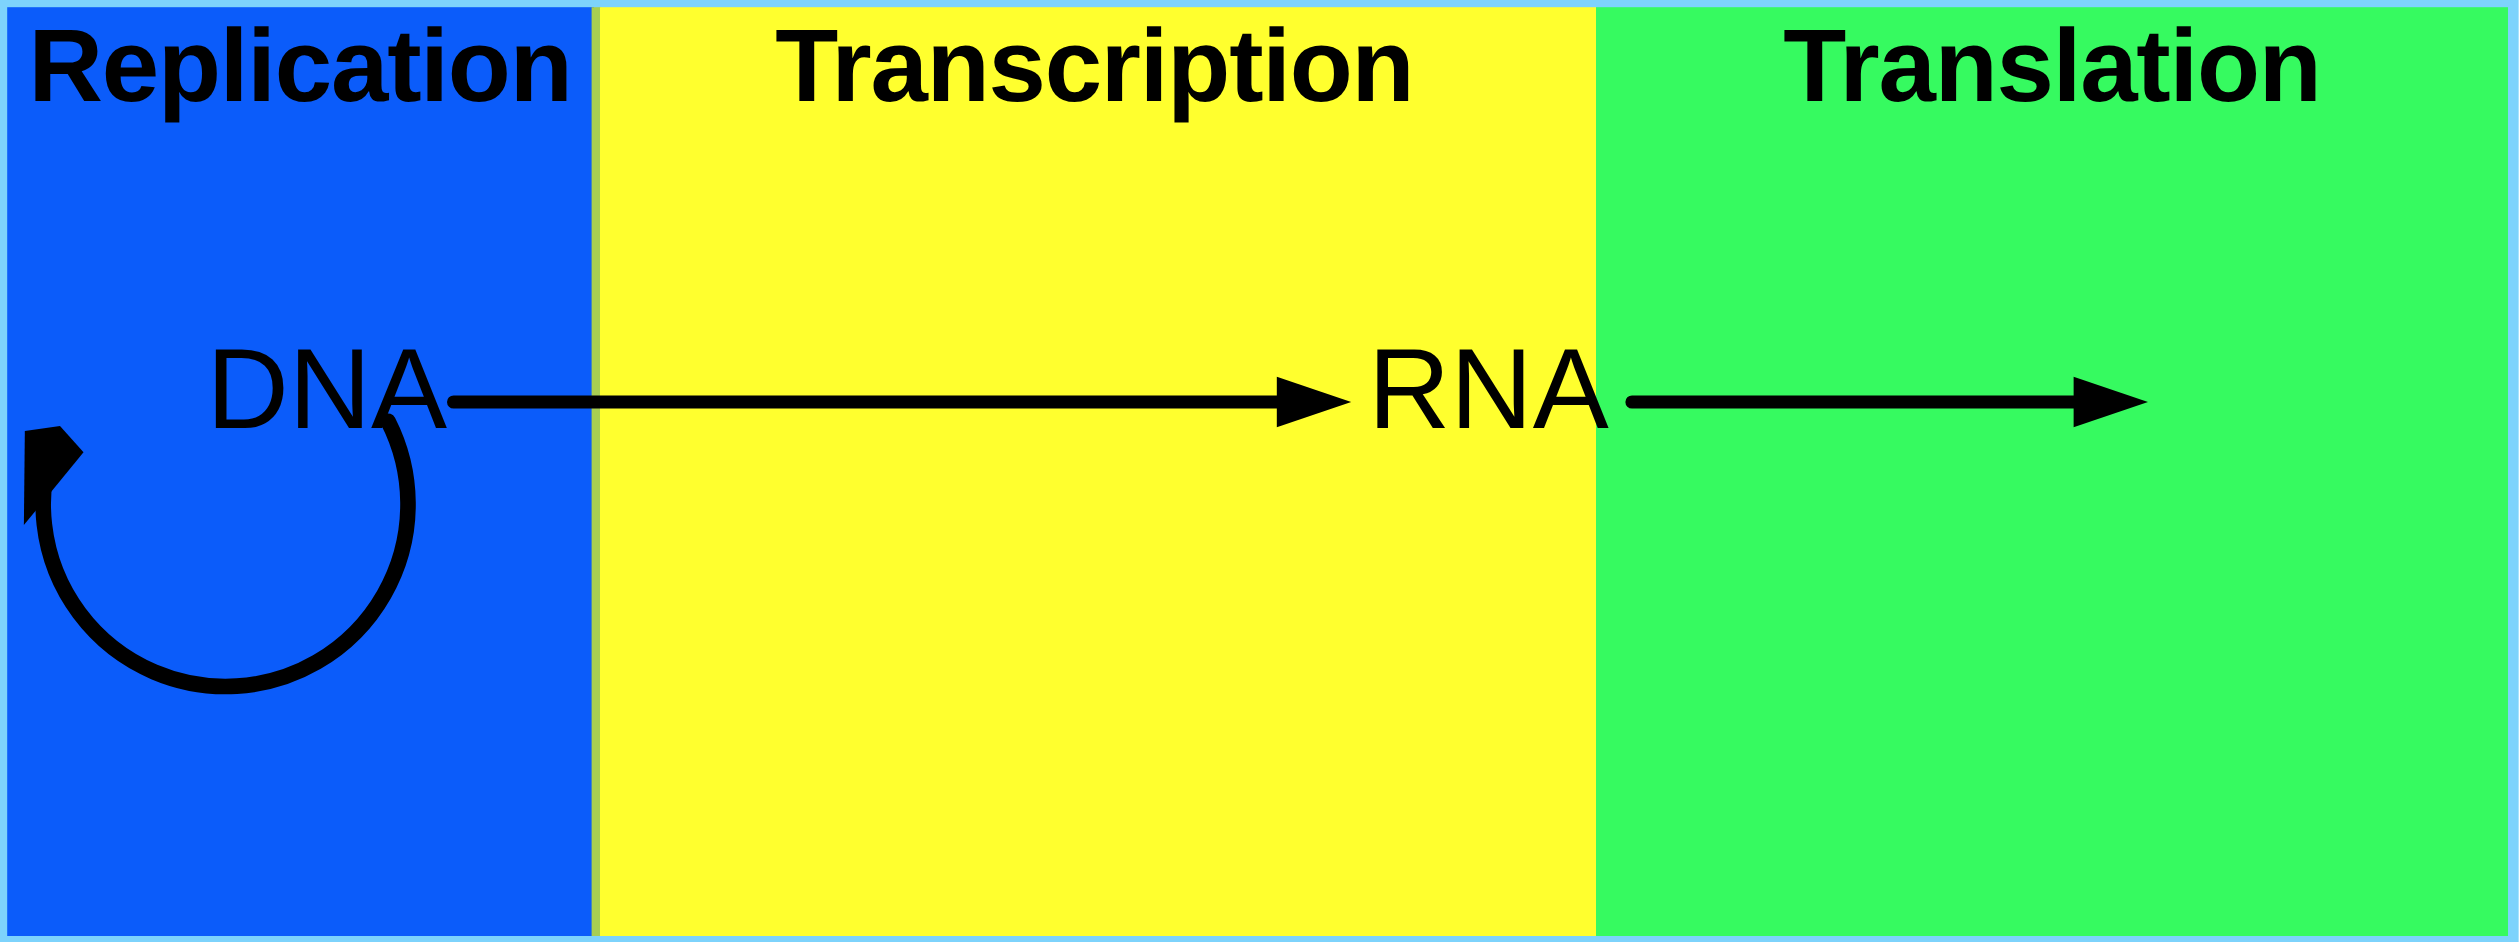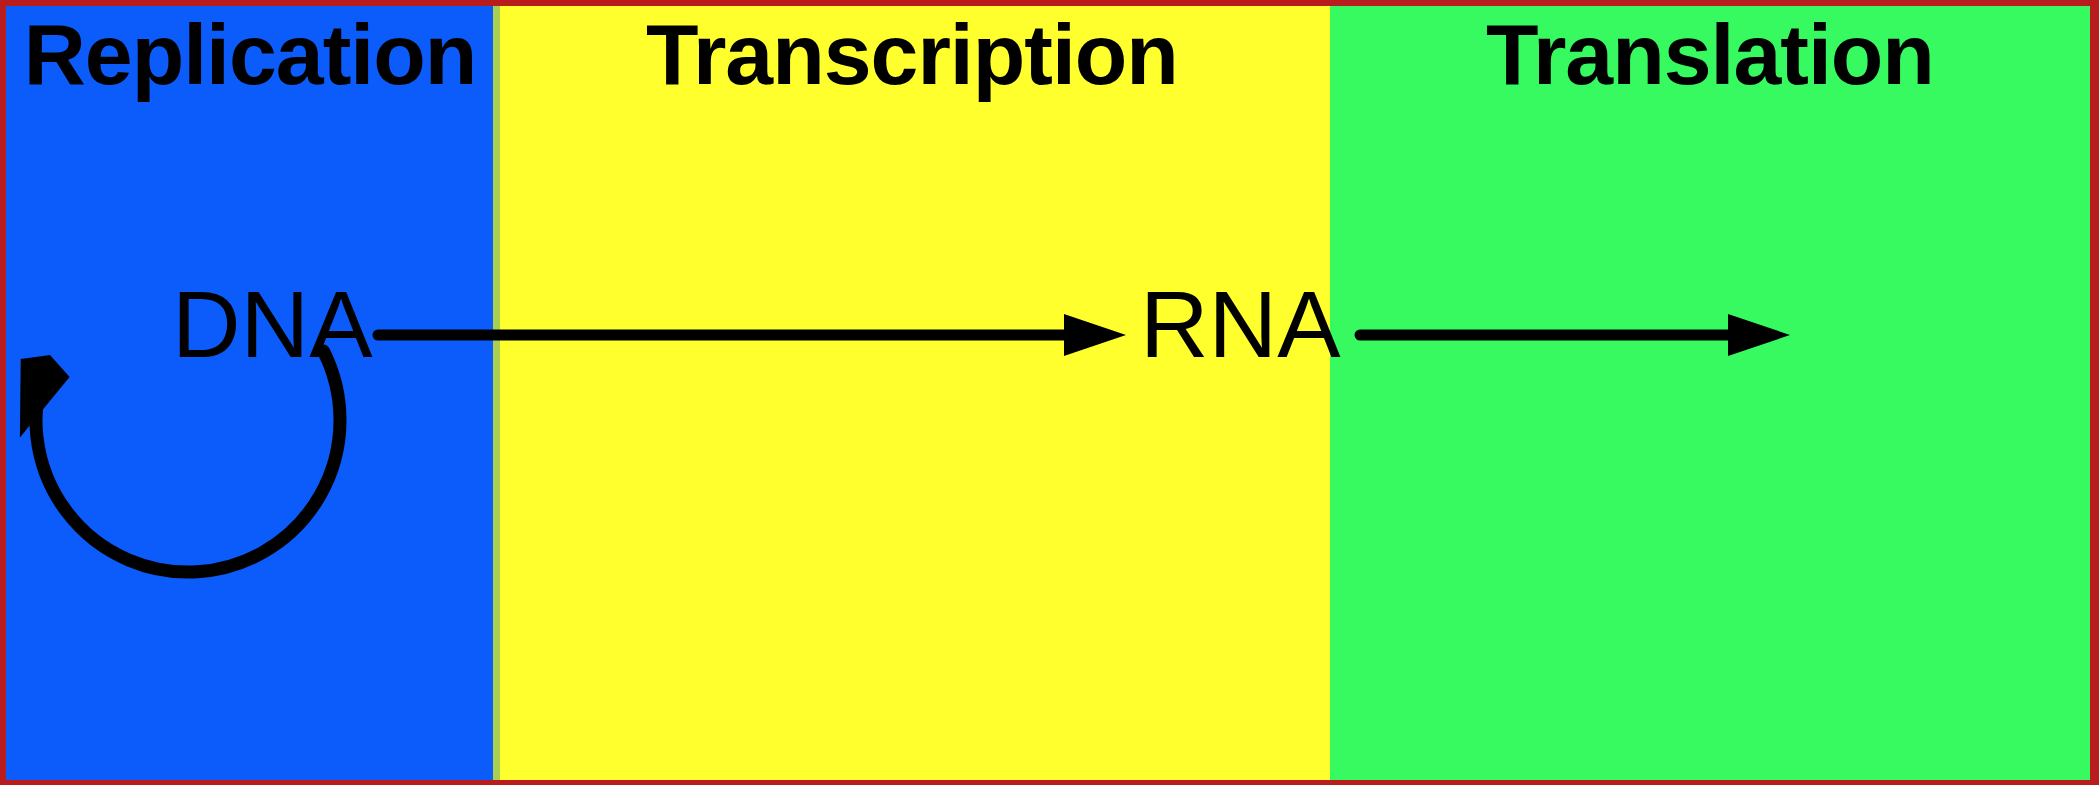--- a/index.html
+++ b/index.html
@@ -44,21 +44,21 @@
     fill: none;
   }
   .fill-black {
     fill: #000000;
     stroke: none;
   }
 </style>
 </head>
 <body>
 
-<div id="stage" style="width: 2099px; height: 785px; background: #b91c1c;">
+<div id="stage" style="width: 2099px; height: 785px; background: #7dd3fc;">
   <svg id="diagram-svg" viewBox="0 0 2099 785" xmlns="http://www.w3.org/2000/svg">
 
     <g>
       <rect id="panel-rect-0" x="6" y="6" width="489" height="774" fill="#0B5CFA"></rect>
 
       <rect x="493" y="6" width="8" height="774" fill="#A8CE52"></rect>
       <rect id="panel-rect-1" x="500" y="6" width="830" height="774" fill="#FFFF2E"></rect>
       <rect id="panel-rect-2" x="1330" y="6" width="760" height="774" fill="#36FA60"></rect>
     </g>
 

